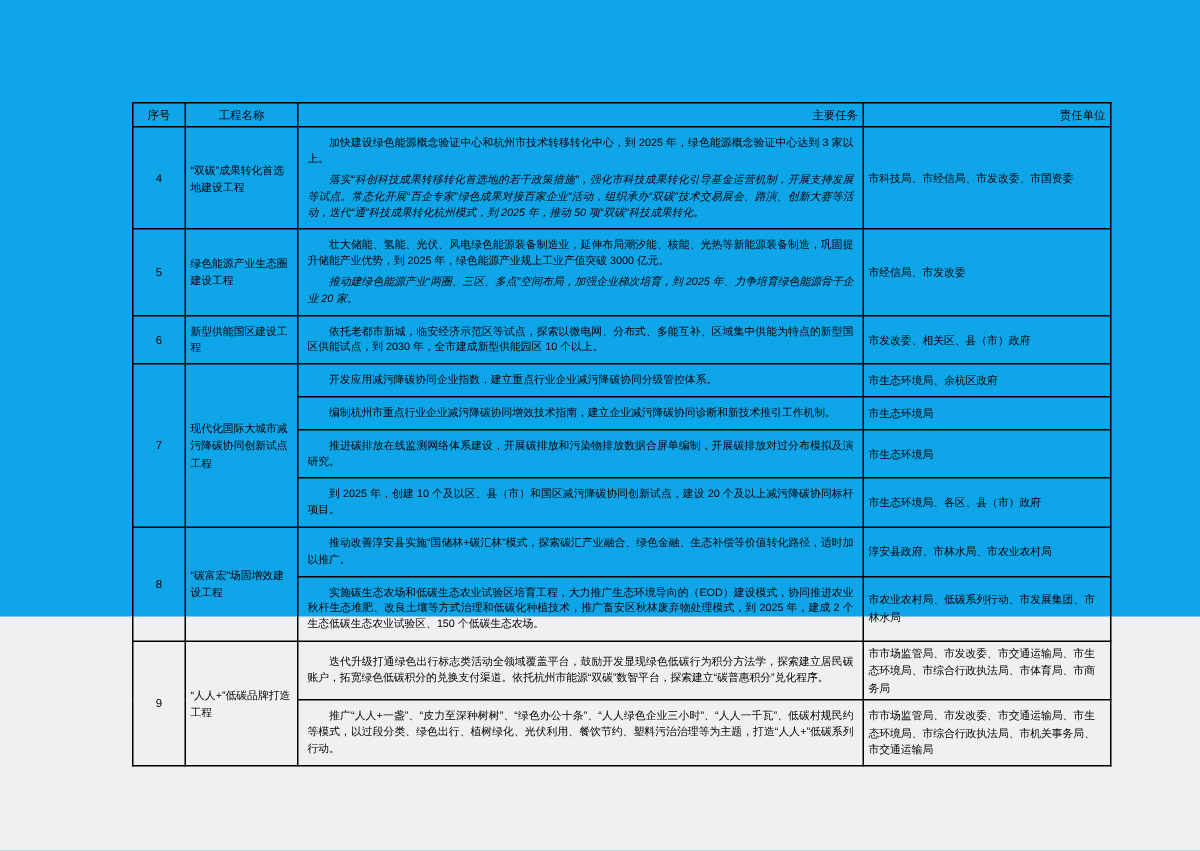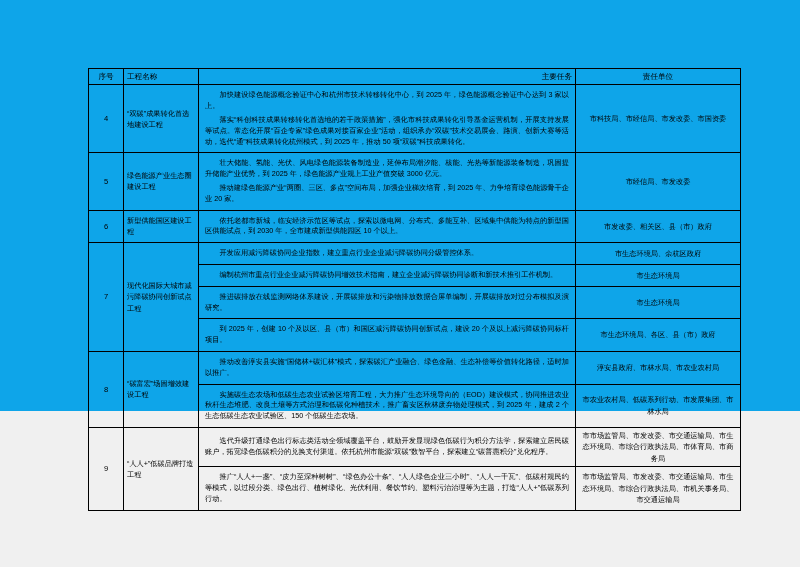--- a/index.html
+++ b/index.html
@@ -40,36 +40,35 @@
     vertical-align: middle;
     padding: 2px 3px;
     font-weight: normal;
   }
   thead td {
     text-align: center;
     font-size: 7.6px;
     padding: 4px 2px;
   }
   .col-no { width: 28px; text-align: center; }
-  .col-name { width: 68px; text-align: left; }
+  .col-name { width: 68px; text-align: center; }
   .col-task { width: 370px; text-align: right; }
-  .col-unit { width: 158px; text-align: center; }
+  .col-unit { width: 158px; text-align: right; }
 
   .task-cell p {
     margin: 3px;
     text-indent: 14.4px;
     text-align: justify;
   }
-  .task-cell p + p { margin-top: 0px; }
+  .task-cell p + p { margin-top: 0px; font-style: italic; }
   .name-cell {
     text-align: left;
     line-height: 1.55;
   }
   .unit-cell {
-    text-align: center;
     line-height: 1.6;
   }
   .no-cell { text-align: center; font-size: 7.6px; }
   .sub-rows td { }
 </style>
 </head>
 <body>
 
 <div class="page">
   <div class="doc-wrap">

